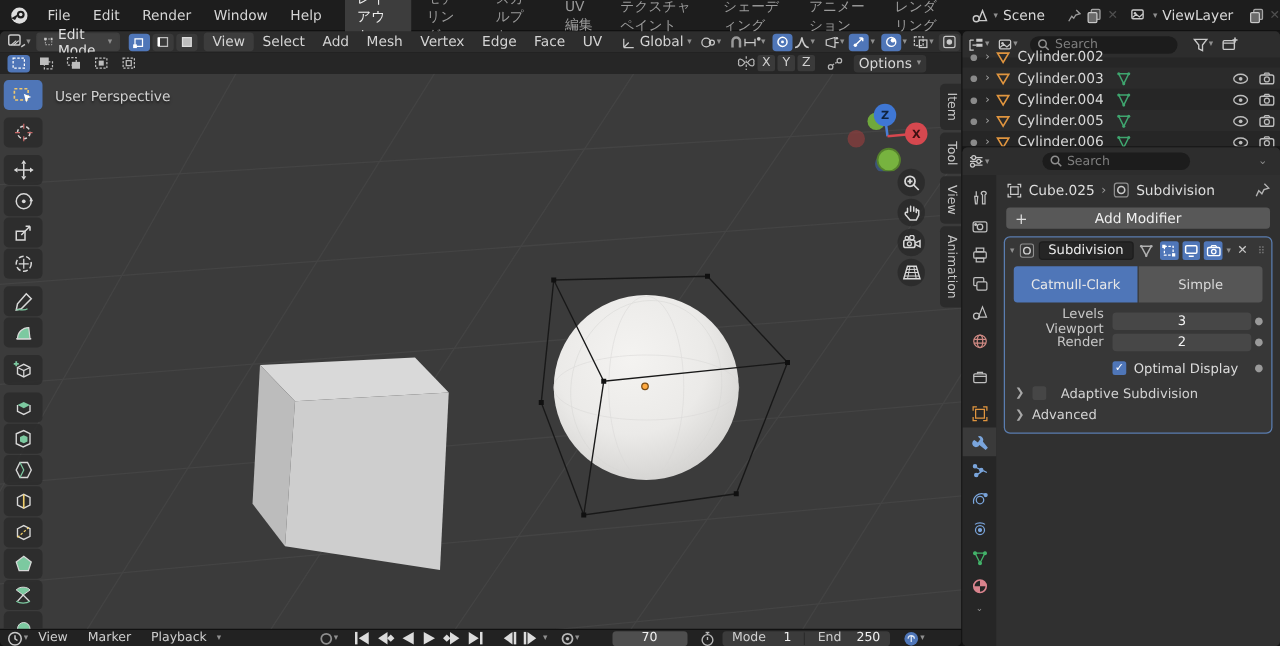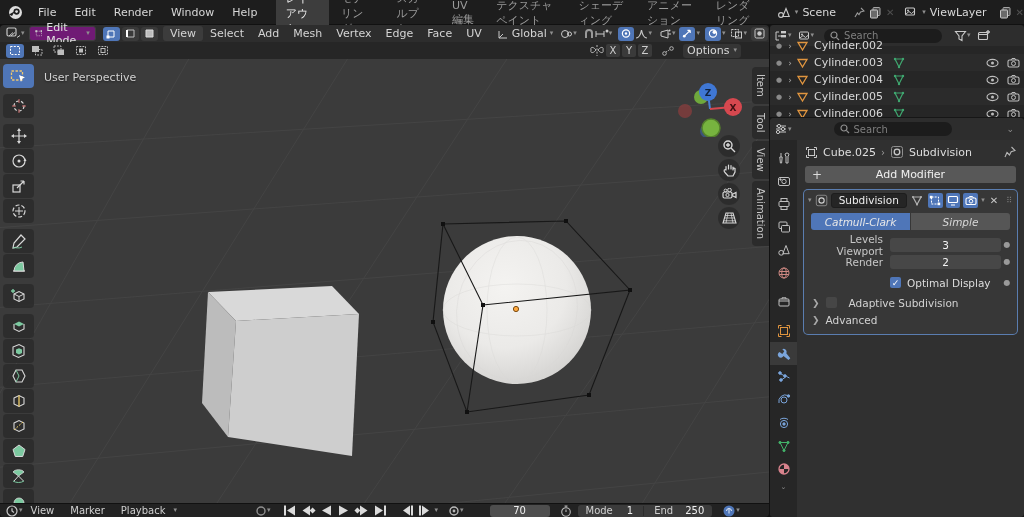--- a/index.html
+++ b/index.html
@@ -18,21 +18,21 @@
   .chev { color:#8f8f8f; font-size:7px; line-height:1; }
   .dim { opacity:.4; }
 
   
   #vp-header { left:0; top:25px; width:769px; height:17px; background:#2d2d2d; display:flex; align-items:center; border-radius:4px 4px 0 0; }
   #tool-settings { left:0; top:42px; width:769px; height:17px; background:#262626; display:flex; align-items:center; }
   .hmenu { font-size:11px; color:#d4d4d4; padding:0 7px; }
   .hbtn { height:14px; border-radius:3px; background:#3a3a3a; display:flex; align-items:center; justify-content:center; padding:0 3px; margin:0 1px; }
   .hbtn.on { background:#4f76b8; }
   .hbtn.flat { background:transparent; }
-  .mode-dd { display:flex; align-items:center; gap:4px; background:#701a75; border:1px solid #3f3f3f; border-radius:3px; height:15px; padding:0 5px; font-size:11px; color:#e0e0e0; margin-left:4px; }
+  .mode-dd { display:flex; align-items:center; gap:4px; background:#404040; border:1px solid #3f3f3f; border-radius:3px; height:15px; padding:0 5px; font-size:11px; color:#e0e0e0; margin-left:4px; }
   .xyz { font-size:10px; color:#cfcfcf; background:#3a3a3a; border-radius:2px; width:14px; height:13px; display:flex; align-items:center; justify-content:center; margin:0 1px; }
   .opt-dd { display:flex; align-items:center; gap:4px; background:#353535; border-radius:3px; height:14px; padding:0 4px; font-size:11px; color:#d8d8d8; }
 
   
   #viewport { left:0; top:59px; width:769px; height:444px; background:#3b3b3b; overflow:hidden; }
   #vp-overlay-text { left:44px; top:10px; font-size:11px; color:#d2d2d2; text-shadow:0 1px 2px rgba(0,0,0,.5); line-height:17px; }
   #vtoolbar { left:3px; top:5px; width:31px; display:flex; flex-direction:column; gap:1px; }
   .tool { height:24px; background:rgba(44,44,44,.92); border-radius:4px; display:flex; align-items:center; justify-content:center; }
   .tool.active { background:#4f76b8; }
   .tgap { margin-top:5px; }
@@ -68,21 +68,21 @@
   #props-body { position:absolute; left:27px; top:22px; right:0; bottom:0; }
   #breadcrumb { height:24px; display:flex; align-items:center; padding:0 8px; gap:5px; font-size:11px; color:#dedede; }
   #add-modifier { margin:2px 8px 6px 8px; height:17px; background:#585858; border-radius:3px; position:relative; display:flex; align-items:center; justify-content:center; font-size:11px; color:#f0f0f0; }
   #add-modifier .plus { position:absolute; left:7px; color:#dcdcdc; font-size:12px; }
   #mod-panel { margin:0 6px; background:#373737; border:1px solid rgba(96,138,197,.85); border-radius:5px; padding-bottom:6px; }
   #mod-head { height:20px; display:flex; align-items:center; padding:0 4px; gap:3px; }
   .mod-name { background:#252525; border:1px solid #1d1d1d; border-radius:3px; height:15px; padding:0 7px; font-size:10.5px; color:#ececec; display:flex; align-items:center; }
   .mtog { width:17px; height:15px; border-radius:2px; display:flex; align-items:center; justify-content:center; }
   .mtog.on { background:#4f76b8; }
   .seg-row { display:flex; margin:3px 7px 6px 7px; }
-  .seg { flex:1; height:17px; display:flex; align-items:center; justify-content:center; font-size:10.5px; color:#e8e8e8; background:#565656;font-style:italic; }
+  .seg { flex:1; height:29px; display:flex; align-items:center; justify-content:center; font-size:10.5px; color:#e8e8e8; background:#565656; }
   .seg.on { background:#4f76b8; }
   .seg:first-child { border-radius:3px 0 0 3px; }
   .seg:last-child { border-radius:0 3px 3px 0; margin-left:1px; color:#d8d8d8; }
   .prop-row { display:flex; align-items:center; height:17px; padding:0 4px 0 0; }
   .prop-label { width:86px; text-align:right; font-size:10.5px; color:#c6c6c6; padding-right:7px; }
   .vfield { flex:1; background:#474747; border-radius:3px; height:14px; display:flex; align-items:center; justify-content:center; font-size:10.5px; color:#f4f4f4; }
   .deco-dot { width:12px; text-align:center; color:#9a9a9a; font-size:8px; }
   .cbx { width:11px; height:11px; border-radius:2px; background:#4f76b8; color:#fff; font-size:9px; display:flex; align-items:center; justify-content:center; margin-right:6px; }
   .cbx.off { background:#545454; opacity:.55; }
   .disc-row { display:flex; align-items:center; height:17px; padding-left:8px; font-size:10.5px; color:#d2d2d2; gap:6px; }

